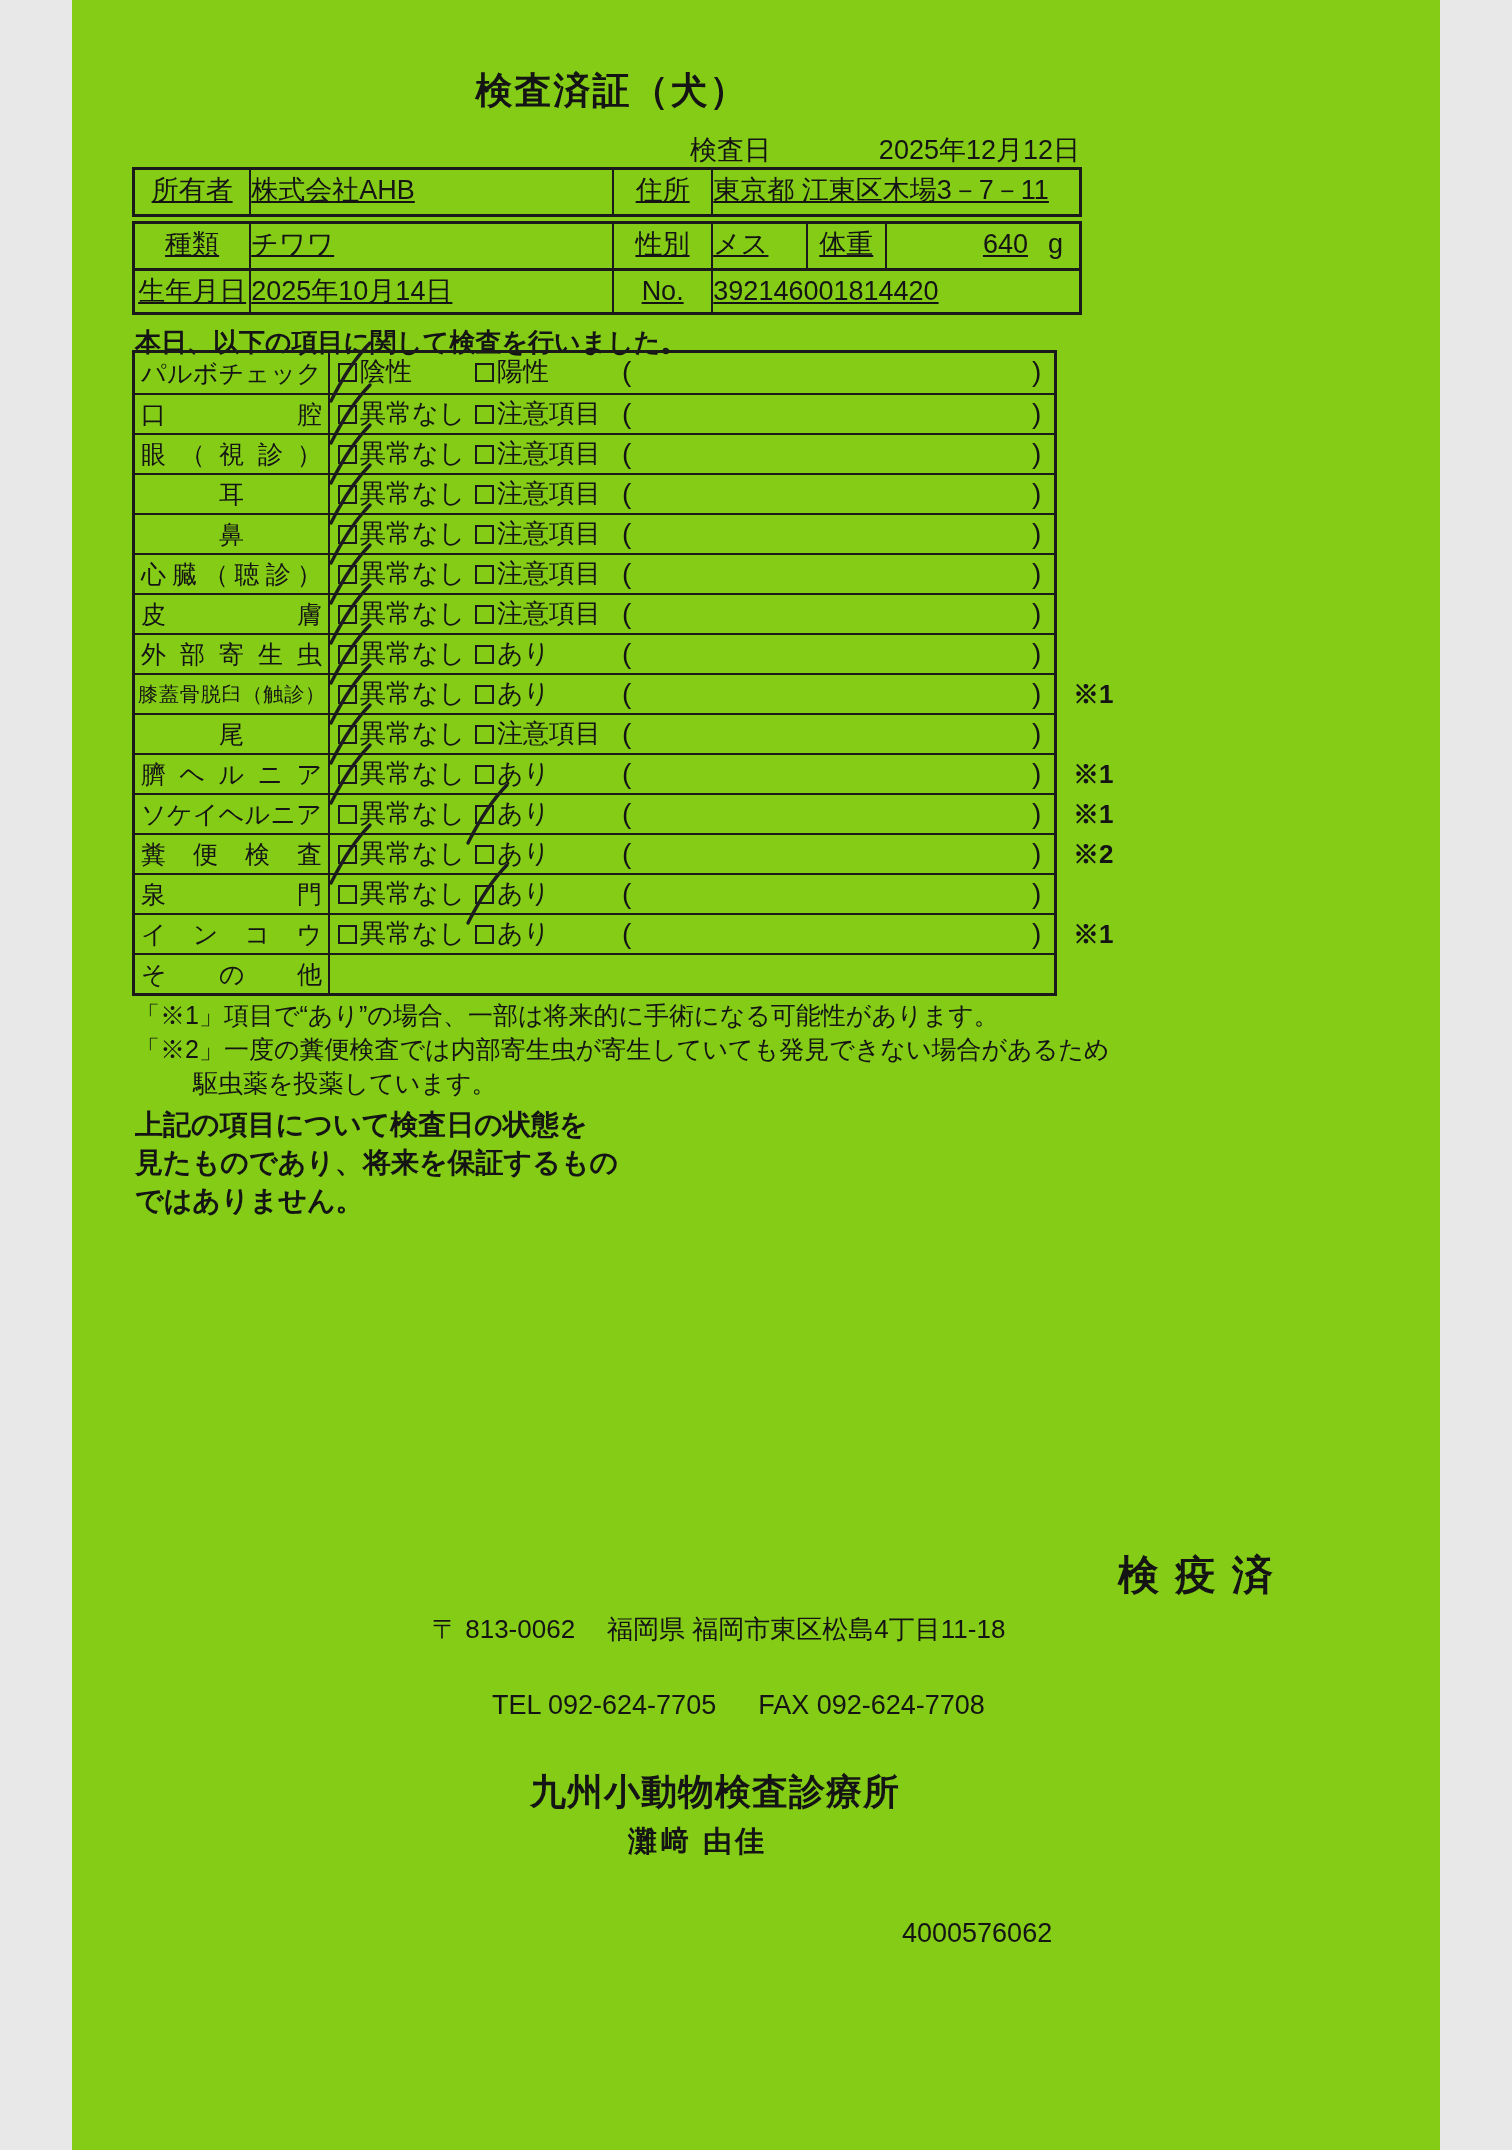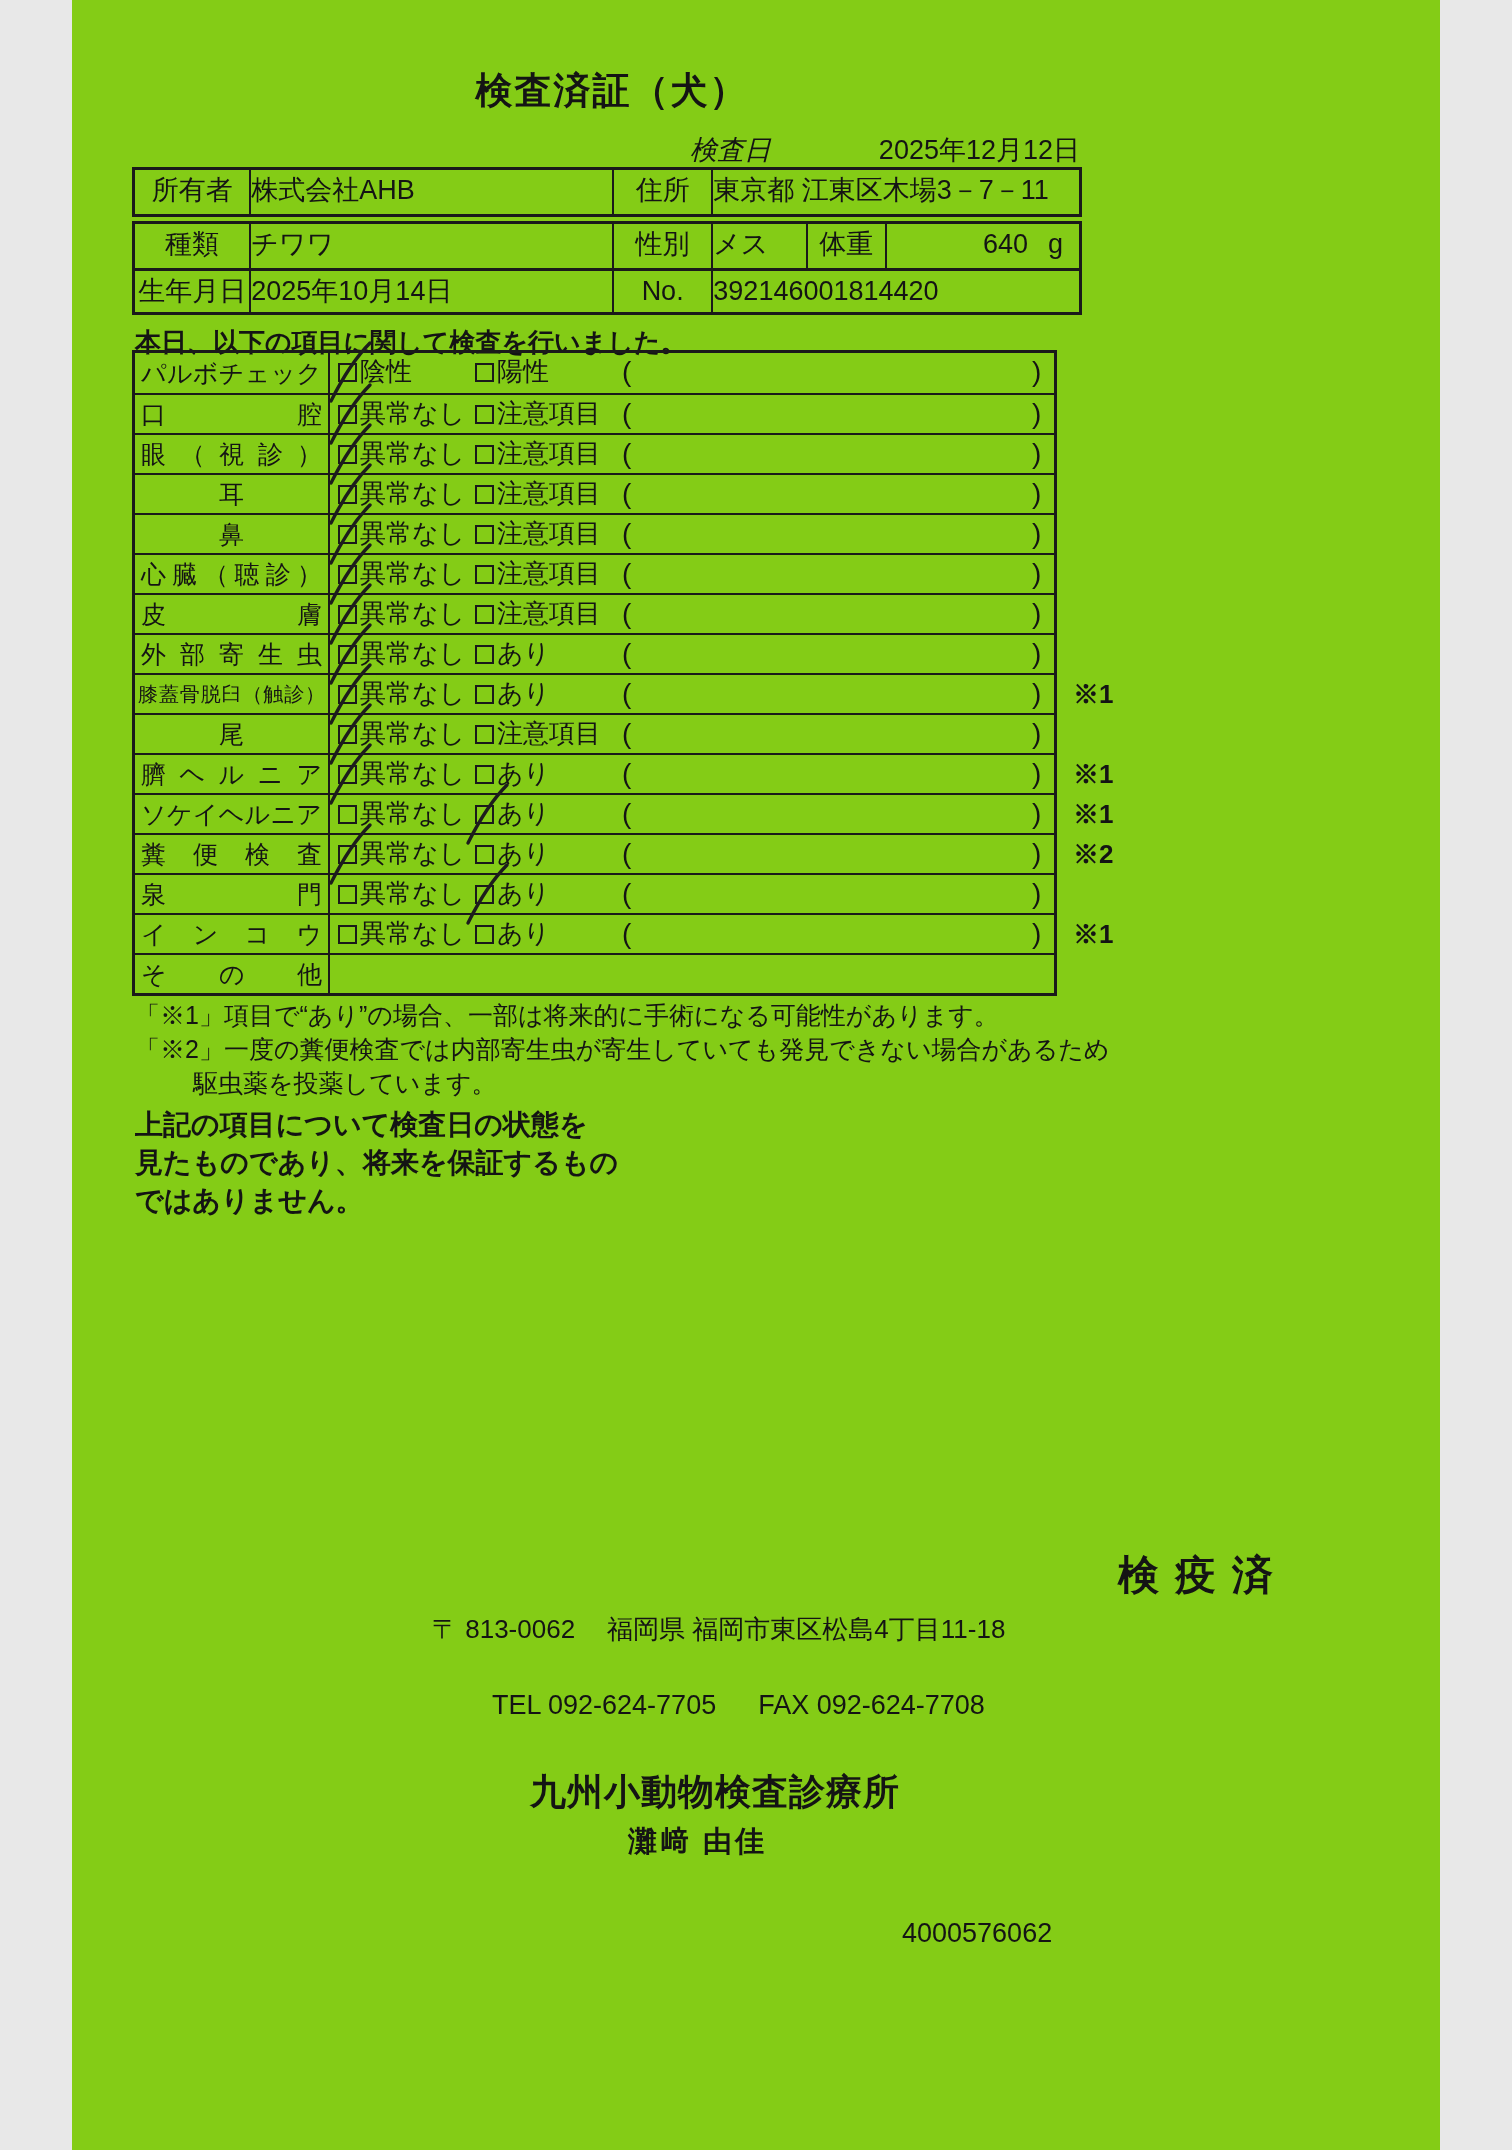--- a/index.html
+++ b/index.html
@@ -8,24 +8,24 @@
   .page {
     position:relative; width:1368px; height:2150px; margin:0 auto;
     background:#84cc16; overflow:hidden;
   }
   
   .title {
     position:absolute; top:66px; left:0; width:1080px;
     text-align:center; font-size:37px; font-weight:bold; letter-spacing:2px;
   }
   .date-line { position:absolute; top:132px; left:60px; width:950px; height:34px; font-size:27px; }
-  .date-label { position:absolute; left:558px;font-style:italic; }
+  .date-label { position:absolute; left:558px; }
   .date-value { position:absolute; right:2px; }
   
-  .info-table { position:absolute; left:60px; width:950px; border:3px solid #1a1a1a; }
+  .info-table { position:absolute; left:60px; width:950px; border:3px solid #1a1a1a;text-decoration:underline; }
   .t-owner { top:167px; }
   .t-dog { top:221px; }
   .i-row { display:flex; height:44px; line-height:41px; font-size:27px; }
   .i-row + .i-row { border-top:3px solid #1a1a1a; }
   .i-cell { border-left:2px solid #1a1a1a; overflow:hidden; white-space:nowrap; }
   .i-cell:first-child { border-left:none; }
   .i-lab { text-align:center; }
   .i-val { padding-left:0; }
   .w115 { width:115px; } .w365 { width:365px; } .w100 { width:100px;text-align:center; }
   .w95 { width:95px; } .w80 { width:80px; } .w195 { width:195px;padding-left:27px; } .w370 { width:370px; }

